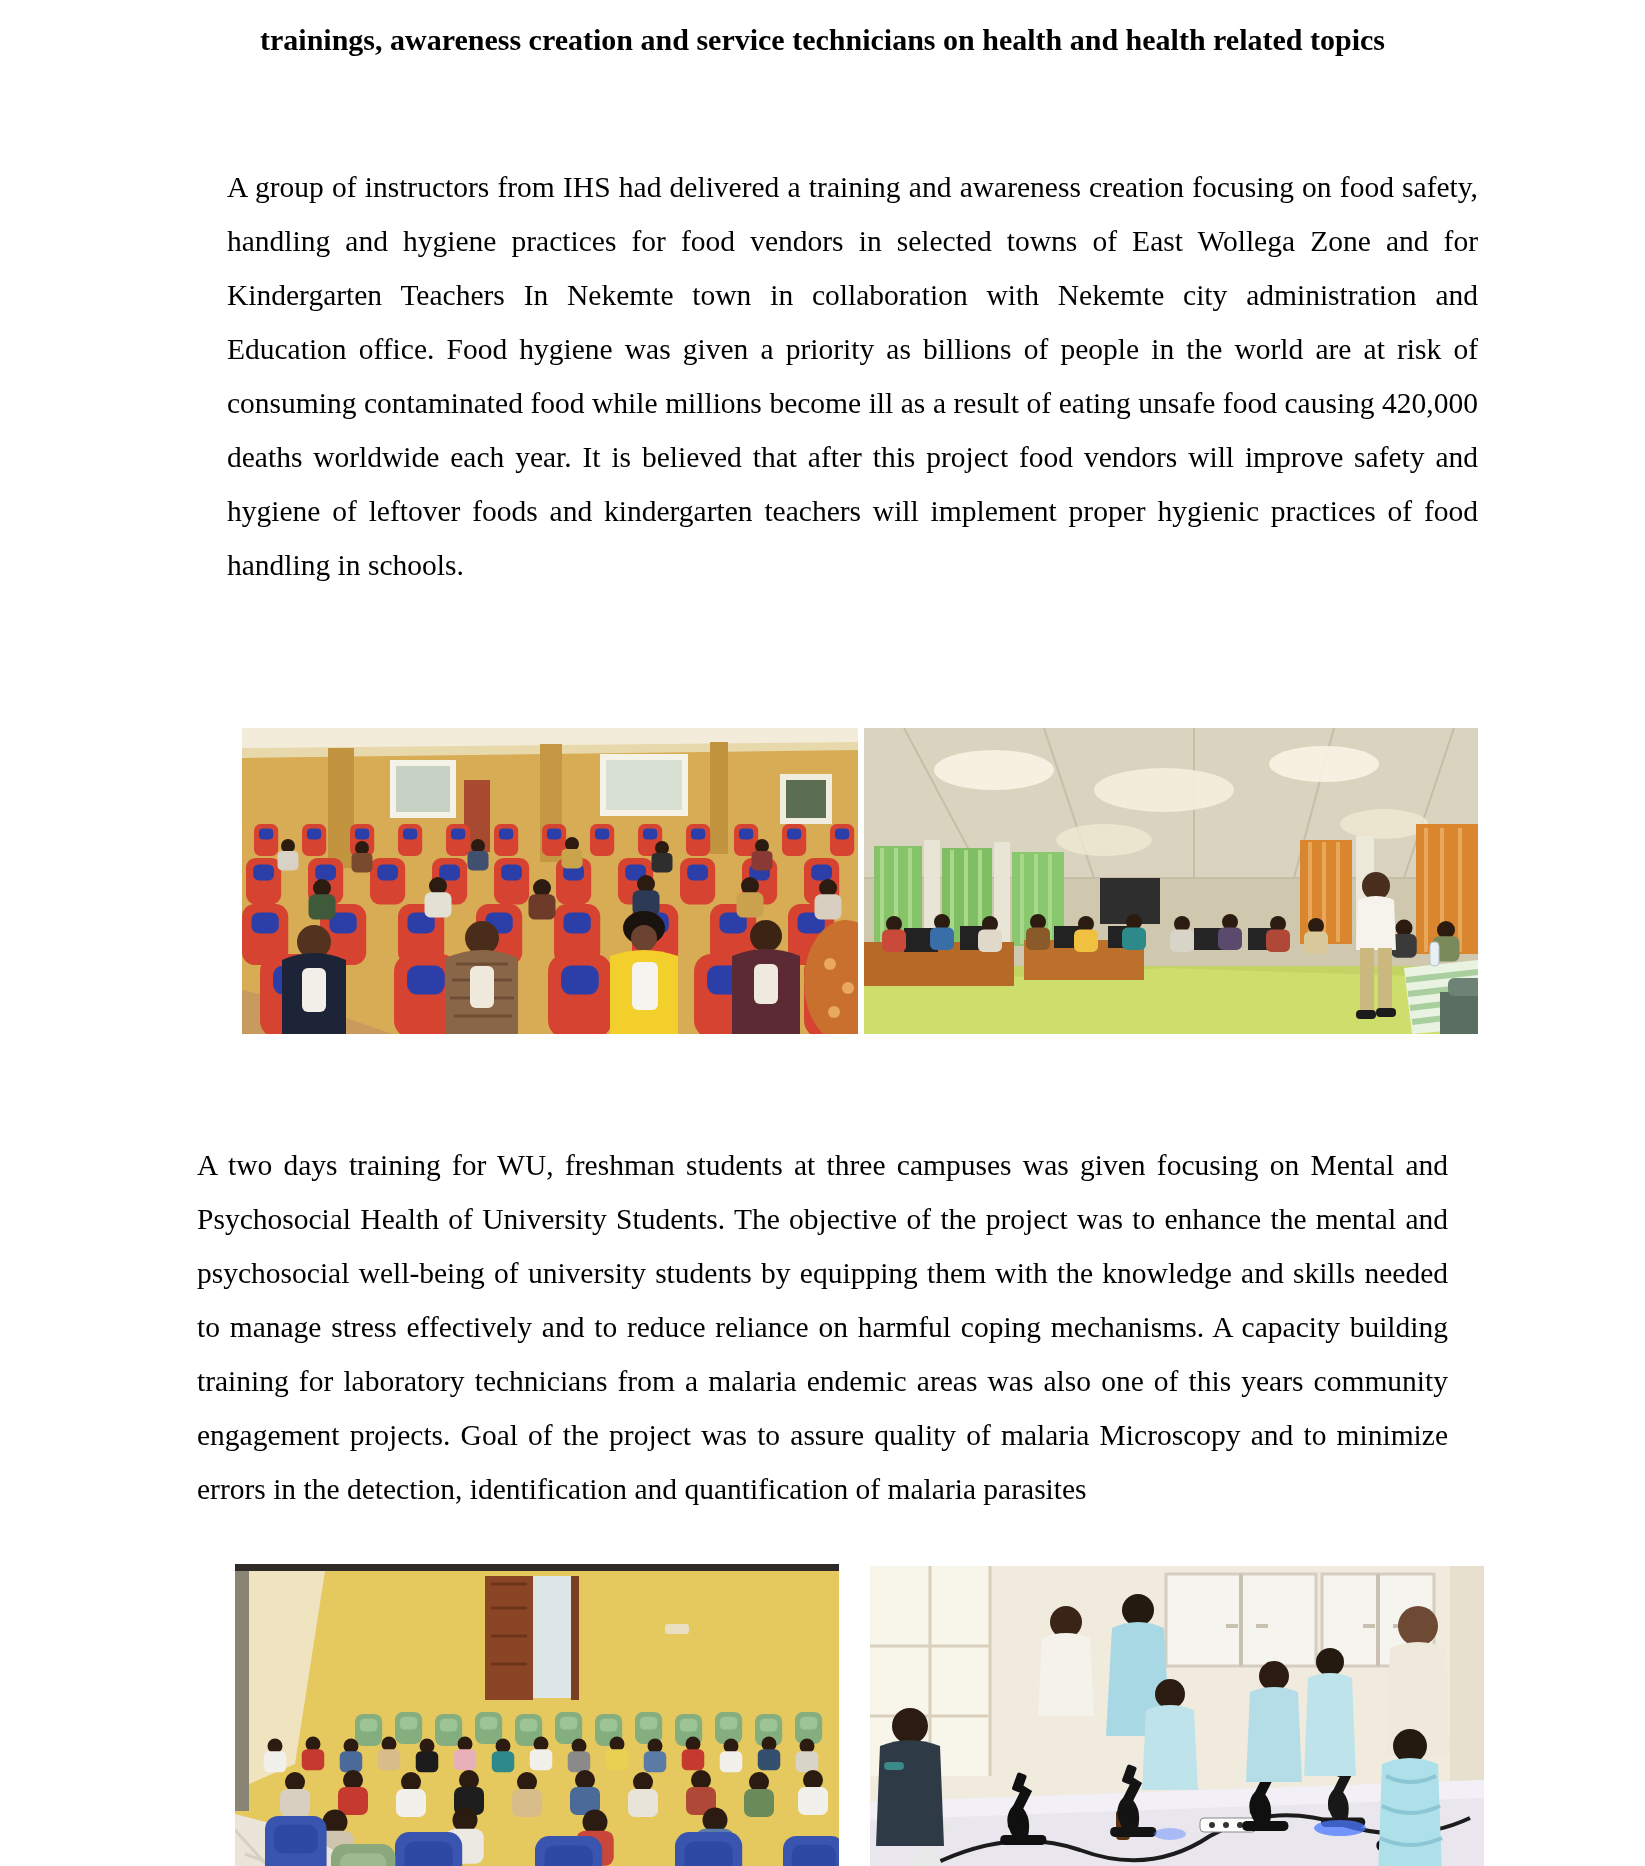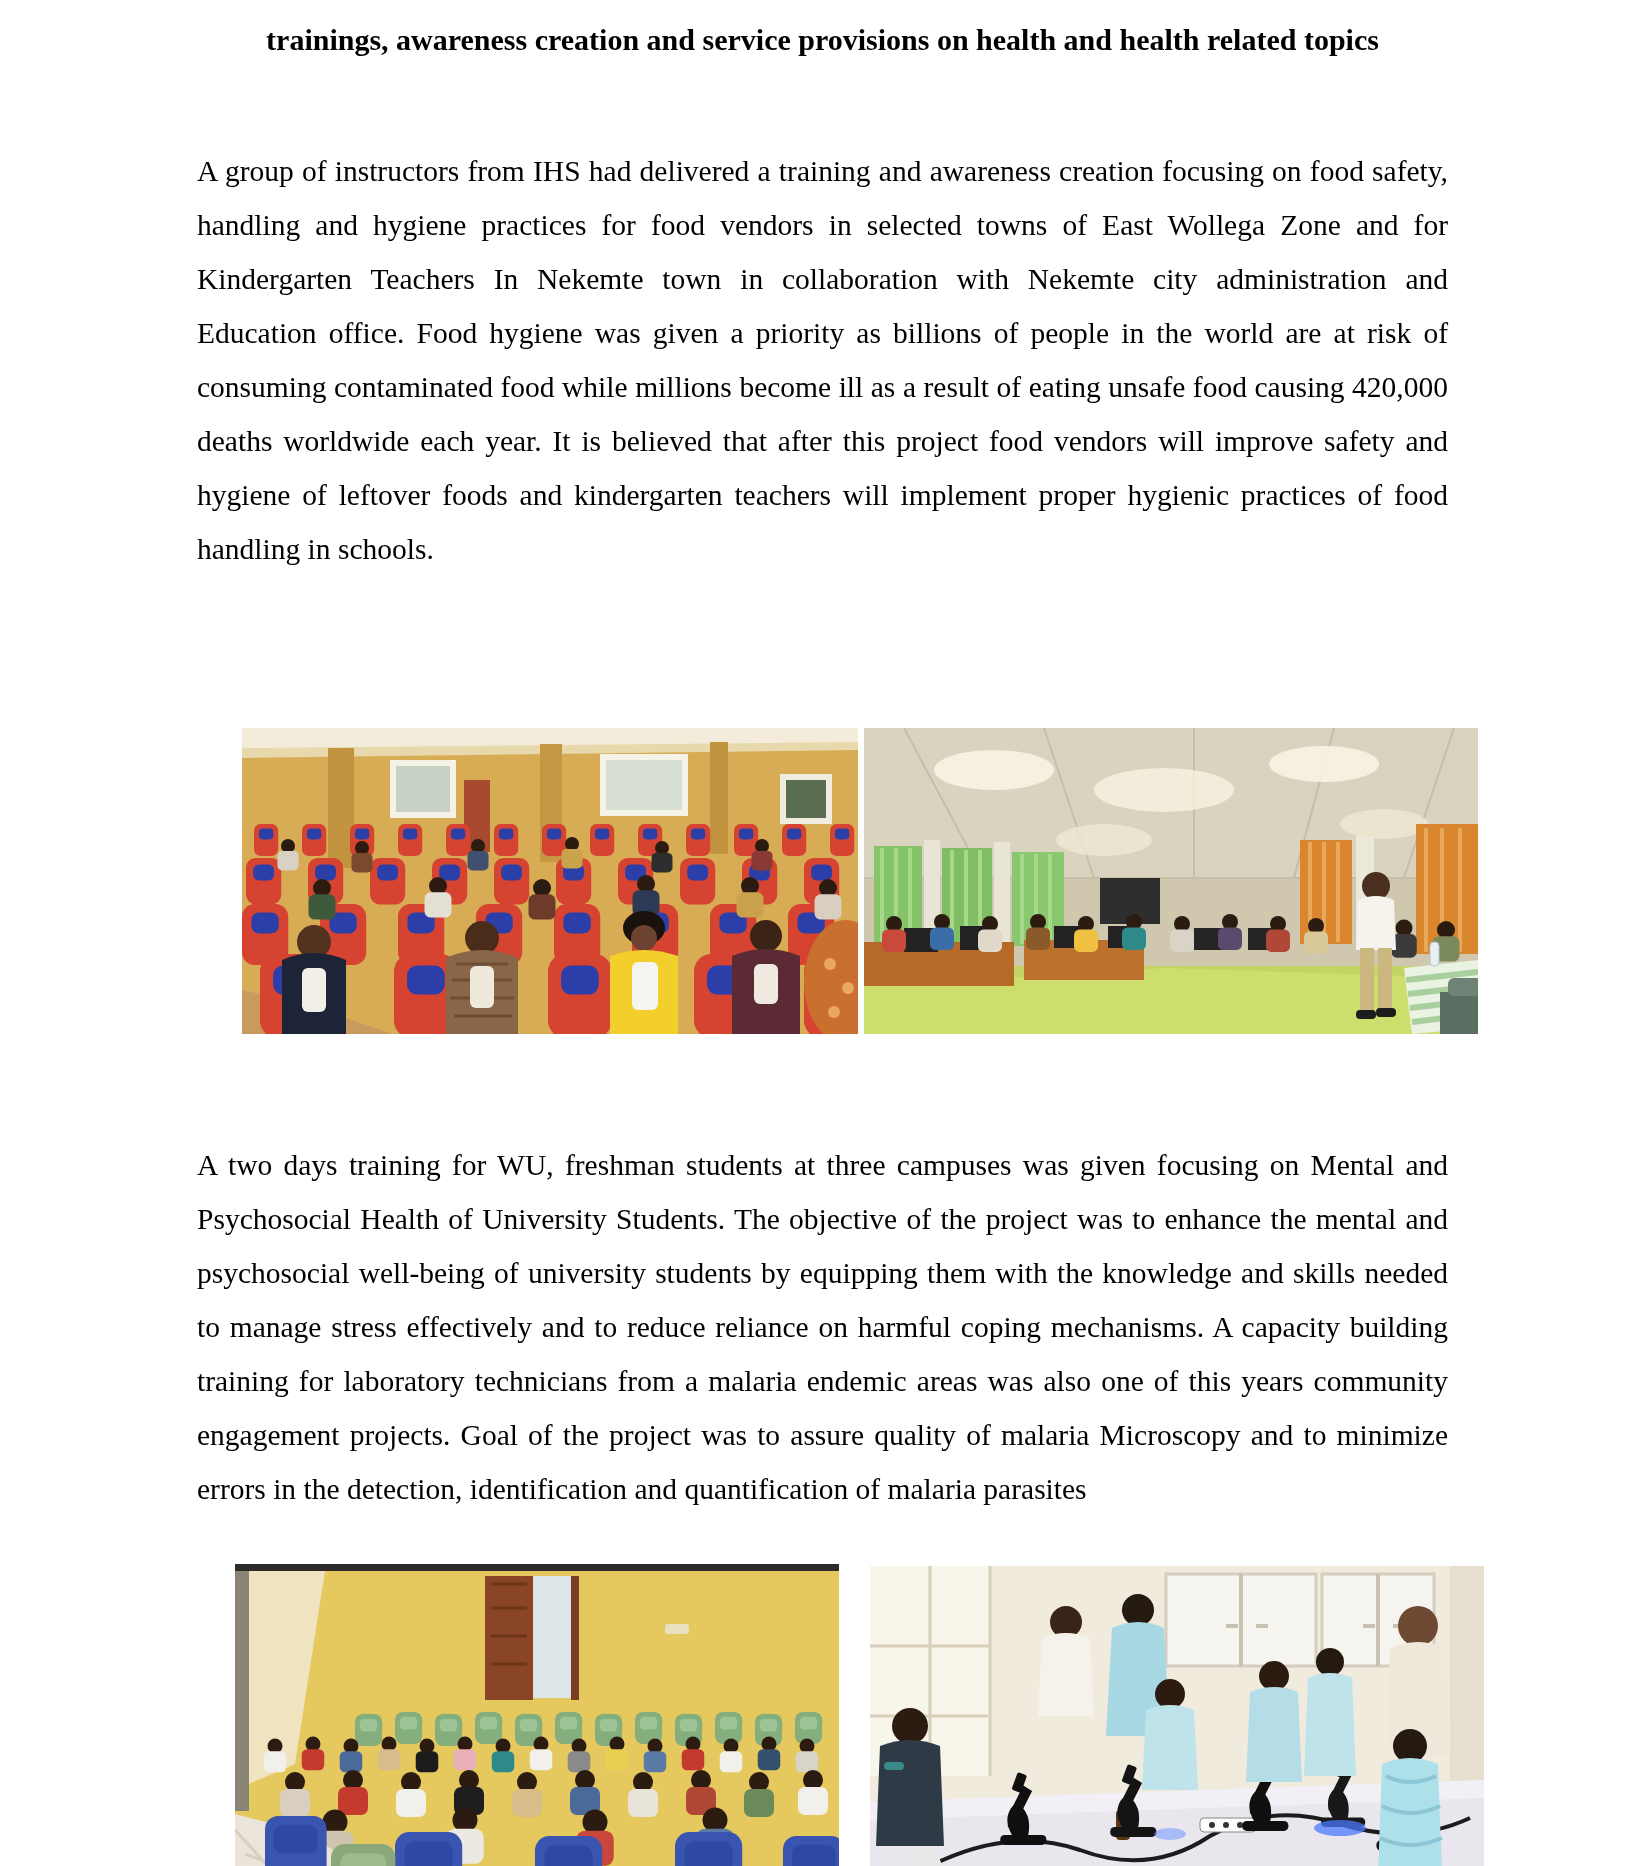--- a/index.html
+++ b/index.html
@@ -24,21 +24,21 @@
   }
   .para{
     position:absolute;
     left:197px;
     width:1251px;
     font-size:29.5px;
     line-height:54px;
     text-align:justify;
     margin:0;
   }
-  #para1{top:144px;}
+  #para1{top:160px;margin-left:30px;}
   #para2{top:1138px;}
   .photo{
     position:absolute;
     overflow:hidden;
     background:#ddd;
   }
   .photo svg{display:block;width:100%;height:100%;}
   #photo1{left:202px;top:712px;width:616px;height:306px;}
   #photo2{left:824px;top:712px;width:614px;height:306px;}
   #photo3{left:195px;top:1548px;width:604px;height:332px;}
@@ -73,21 +73,21 @@
       <path d="M-6 32 Q-17 15 -6 3 L3 -15 L11 -10 L3 6 Q11 16 7 32 Z"></path>
       <rect x="-5" y="-26" width="9" height="17" rx="2" transform="rotate(20 0 -18)"></rect>
       <rect x="-11" y="14" width="13" height="9"></rect>
     </g>
   </defs>
 </svg>
 
 <div class="page">
 
   <div class="doc-title">
-    <div>trainings, awareness creation and service provisions on health and health related topics</div>
+    <div>trainings, awareness creation and service technicians on health and health related topics</div>
   </div>
 
   <p class="para" id="para1">A group of instructors from IHS had delivered a training and awareness creation focusing on food safety, handling and hygiene practices for food vendors in selected towns of East Wollega Zone and for Kindergarten Teachers In Nekemte town in collaboration with Nekemte city administration and Education office. Food hygiene was given a priority as billions of people in the world are at risk of consuming contaminated food while millions become ill as a result of eating unsafe food causing 420,000 deaths worldwide each year. It is believed that after this project food vendors will improve safety and hygiene of leftover foods and kindergarten teachers will implement proper hygienic practices of food handling in schools.</p>
 
   <figure class="photo" id="photo1" aria-label="Training participants seated in red auditorium chairs in a hall with yellow walls">
     <svg viewBox="0 0 616 306" preserveAspectRatio="none">
       <rect width="616" height="306" fill="#d8ab55"></rect>
       <rect width="616" height="20" fill="#f3ecdb"></rect>
       <polygon points="0,20 616,14 616,22 0,30" fill="#e8d9ac"></polygon>
       <rect x="86" y="20" width="26" height="120" fill="#c39440"></rect>

